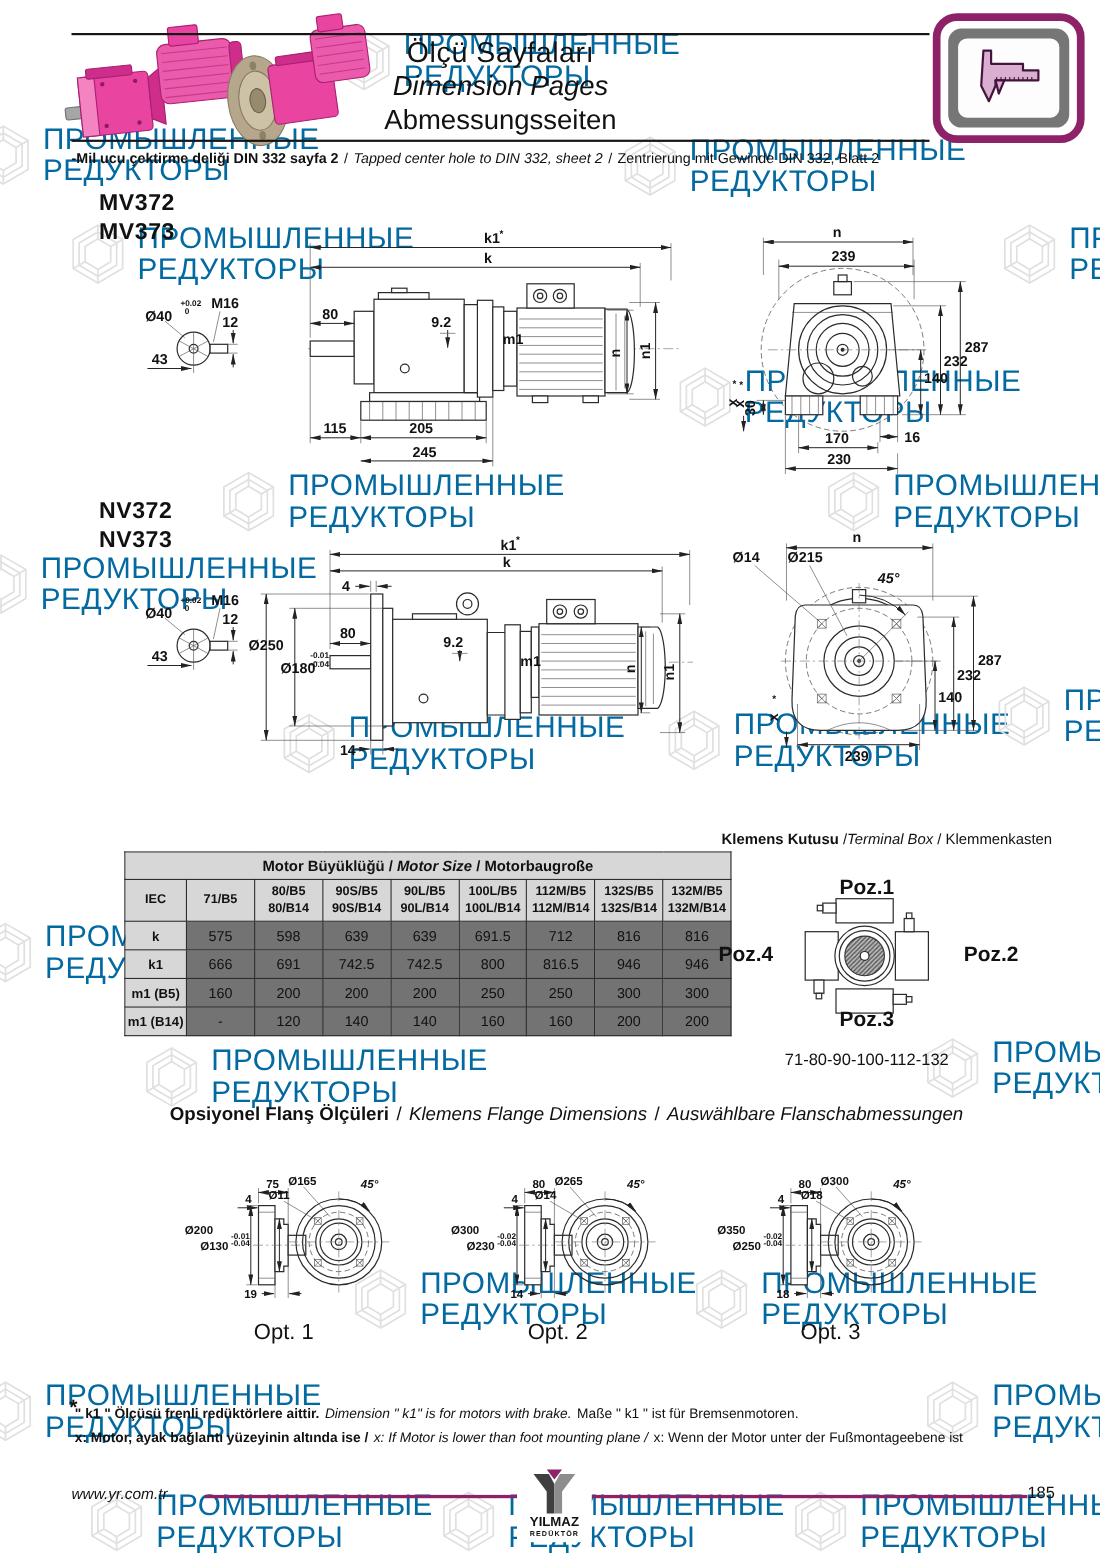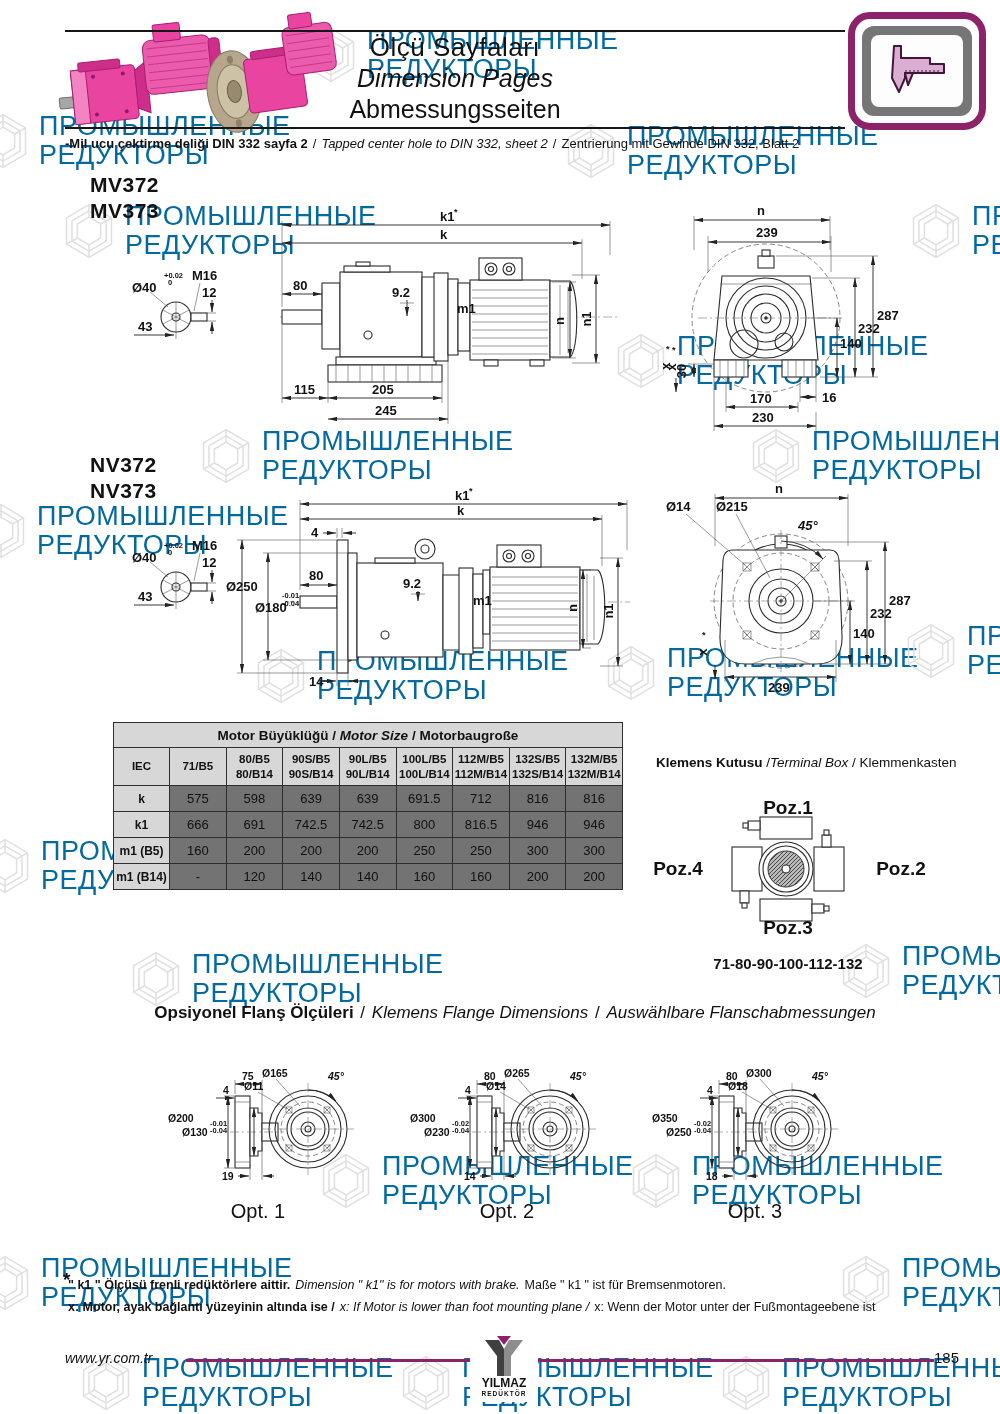--- a/index.html
+++ b/index.html
@@ -33,32 +33,32 @@
   .thin{stroke:#555;stroke-width:.6;fill:none}
   .dl{stroke:#222;stroke-width:.9;fill:none}
   .cl{stroke:#777;stroke-width:.6;stroke-dasharray:9 3 2 3;fill:none}
   .dash{stroke:#555;stroke-width:.7;stroke-dasharray:5 3;fill:none}
   text.dim{font-size:13px;font-weight:bold;fill:#111}
   text.dims{font-size:10.5px;font-weight:bold;fill:#111}
   text.tol{font-size:7.5px;font-weight:bold;fill:#111}
   text.star{font-size:9px;font-weight:bold;fill:#111}
   text.it{font-style:italic}
   
-  .dim-table{position:absolute;left:113px;top:722px;z-index:2;width:510px;border-collapse:collapse;
+  .dim-table{position:absolute;left:113px;top:774px;z-index:2;width:552px;border-collapse:collapse;
              table-layout:fixed;font-size:13px}
   .dim-table th,.dim-table td{border:1.6px solid #2e2e2e;text-align:center;padding:0}
   .dim-table thead th{background:#d7d7d7}
   .dim-table tbody th{background:#d7d7d7;font-weight:bold;font-size:12px}
   .t-title{height:24px;font-size:13.5px}
   .t-cols th{height:37px;font-weight:bold;font-size:11.5px;line-height:1.25}
   .dim-table tbody td{height:25px;background:#737373}
   
   .tb-title{left:656px;top:755px;font-size:13.5px;white-space:nowrap}
   .poz{position:absolute;z-index:2;font-size:19px;font-weight:bold;transform:translateX(-50%);white-space:nowrap}
-  .tb-sizes{left:788px;top:955px;font-size:15px;font-weight:bold;transform:translateX(-50%);white-space:nowrap}
+  .tb-sizes{left:788px;top:955px;font-size:15px;font-weight:normal;transform:translateX(-50%);white-space:nowrap}
   
   .fl-title{left:515px;top:1003px;font-size:17px;transform:translateX(-50%);white-space:nowrap}
   .fl-title .sep{margin:0 2px}
   .opt-label{position:absolute;z-index:2;top:1200px;font-size:20px;font-weight:normal;transform:translateX(-50%)}
   
   .fn{left:68px;font-size:12.5px;white-space:nowrap}
   .fn span{margin-right:5px}
   .fn-star{left:63px;top:1269px;font-size:19px;font-weight:bold}
   
   .f-line{left:186px;top:1359px;width:748px;height:2.5px;background:#8e2268;z-index:1}

